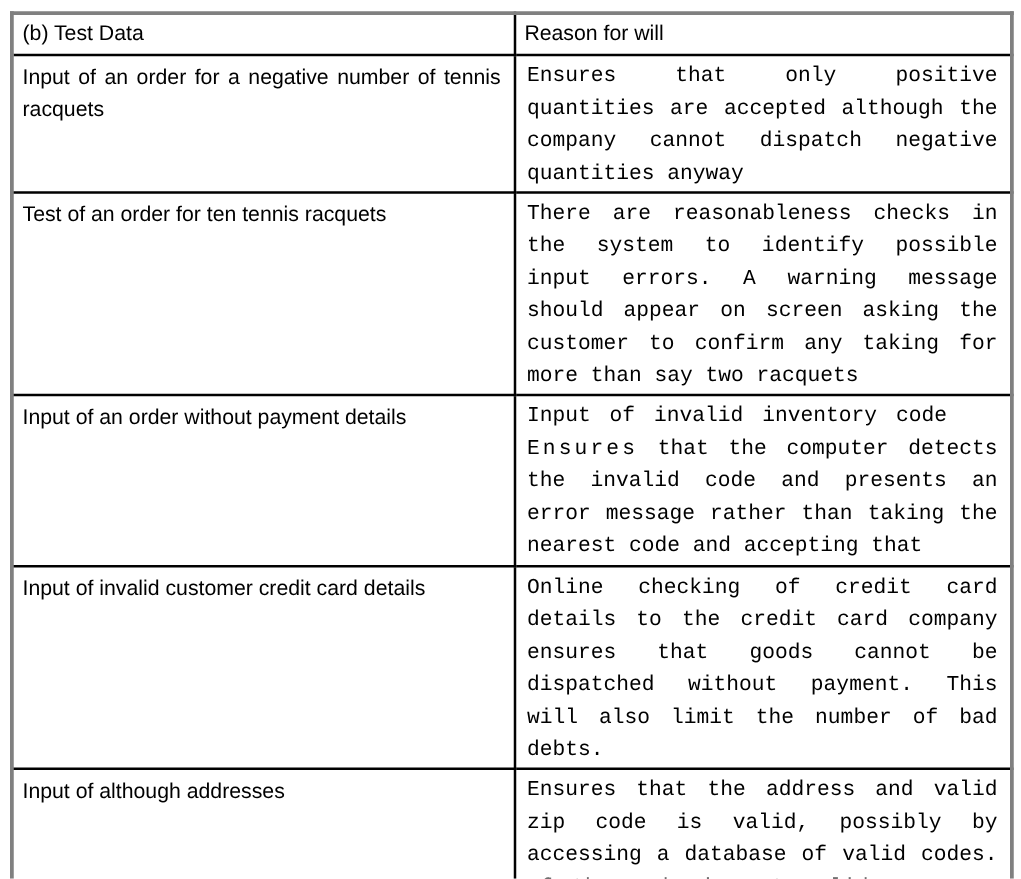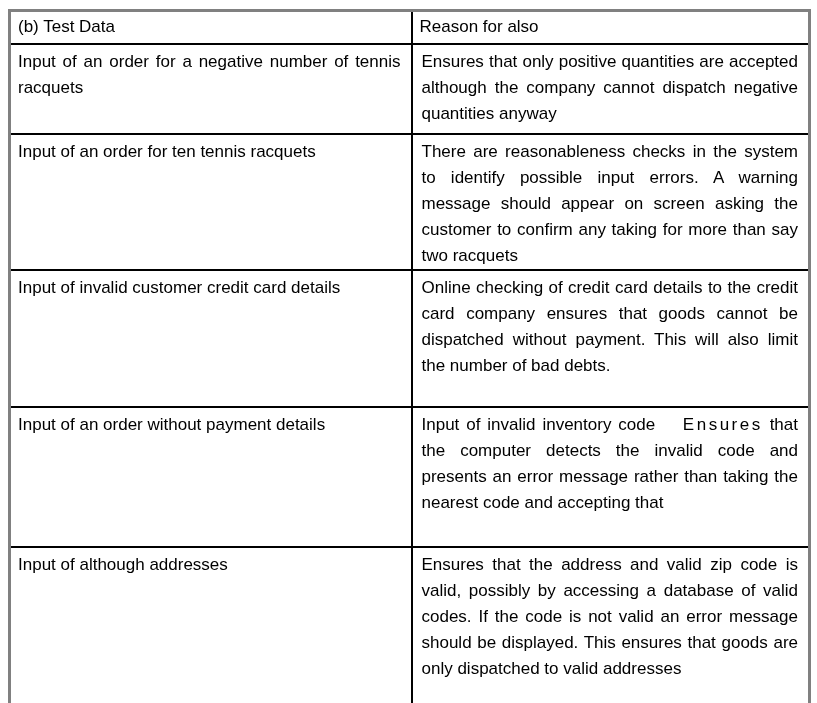--- a/index.html
+++ b/index.html
@@ -38,21 +38,21 @@
     overflow: hidden;
   }
   table.test-table th {
     height: 29px;
     padding: 2px 9px 0 7px;
   }
   table.test-table td {
     padding: 4px 10px 0 7px;
     text-align: justify;
   }
-  table.test-table td:last-child { padding-left: 9px; }
+  table.test-table td:last-child { padding-left: 9px; font-family: Liberation Mono, monospace; }
   tbody tr:nth-child(1) td { height: 84px; }
   tbody tr:nth-child(2) td { height: 129px; }
   tbody tr:nth-child(3) td { height: 131px; }
   tbody tr:nth-child(4) td { height: 134px; }
   tbody tr:nth-child(5) td { height: 154px; }
   table.test-table { border-bottom-width: 3px; border-style: solid; }
   span.spaced {
     letter-spacing: 2.5px;
   }
 </style>
@@ -61,39 +61,39 @@
 
 <div class="page">
   <table class="test-table">
     <colgroup>
       <col class="col-test">
       <col class="col-reason">
     </colgroup>
     <thead>
       <tr>
         <th>(b) Test Data</th>
-        <th>Reason for also</th>
+        <th>Reason for will</th>
       </tr>
     </thead>
     <tbody>
         <tr>
           <td><span>Input of an order for a negative number of tennis racquets</span></td>
           <td><span>Ensures that only positive quantities are accepted although the company cannot dispatch negative quantities anyway</span></td>
         </tr>
         <tr>
-          <td><span>Input of an order for ten tennis racquets</span></td>
+          <td><span>Test of an order for ten tennis racquets</span></td>
           <td><span>There are reasonableness checks in the system to identify possible input errors. A warning message should appear on screen asking the customer to confirm any taking for more than say two racquets</span></td>
+        </tr>
+        <tr>
+          <td><span>Input of an order without payment details</span></td>
+          <td><span>Input of invalid inventory code &nbsp;&nbsp; </span><span class="spaced">Ensures</span><span> that the computer detects the invalid code and presents an error message rather than taking the nearest code and accepting that</span></td>
         </tr>
         <tr>
           <td><span>Input of invalid customer credit card details</span></td>
           <td><span>Online checking of credit card details to the credit card company ensures that goods cannot be dispatched without payment. This will also limit the number of bad debts.</span></td>
-        </tr>
-        <tr>
-          <td><span>Input of an order without payment details</span></td>
-          <td><span>Input of invalid inventory code &nbsp;&nbsp; </span><span class="spaced">Ensures</span><span> that the computer detects the invalid code and presents an error message rather than taking the nearest code and accepting that</span></td>
         </tr>
         <tr>
           <td><span>Input of although addresses</span></td>
           <td><span>Ensures that the address and valid zip code is valid, possibly by accessing a database of valid codes. If the code is not valid an error message should be displayed. This ensures that goods are only dispatched to valid addresses</span></td>
         </tr>
       </tbody>
   </table>
 </div>
 
 </body></html>

